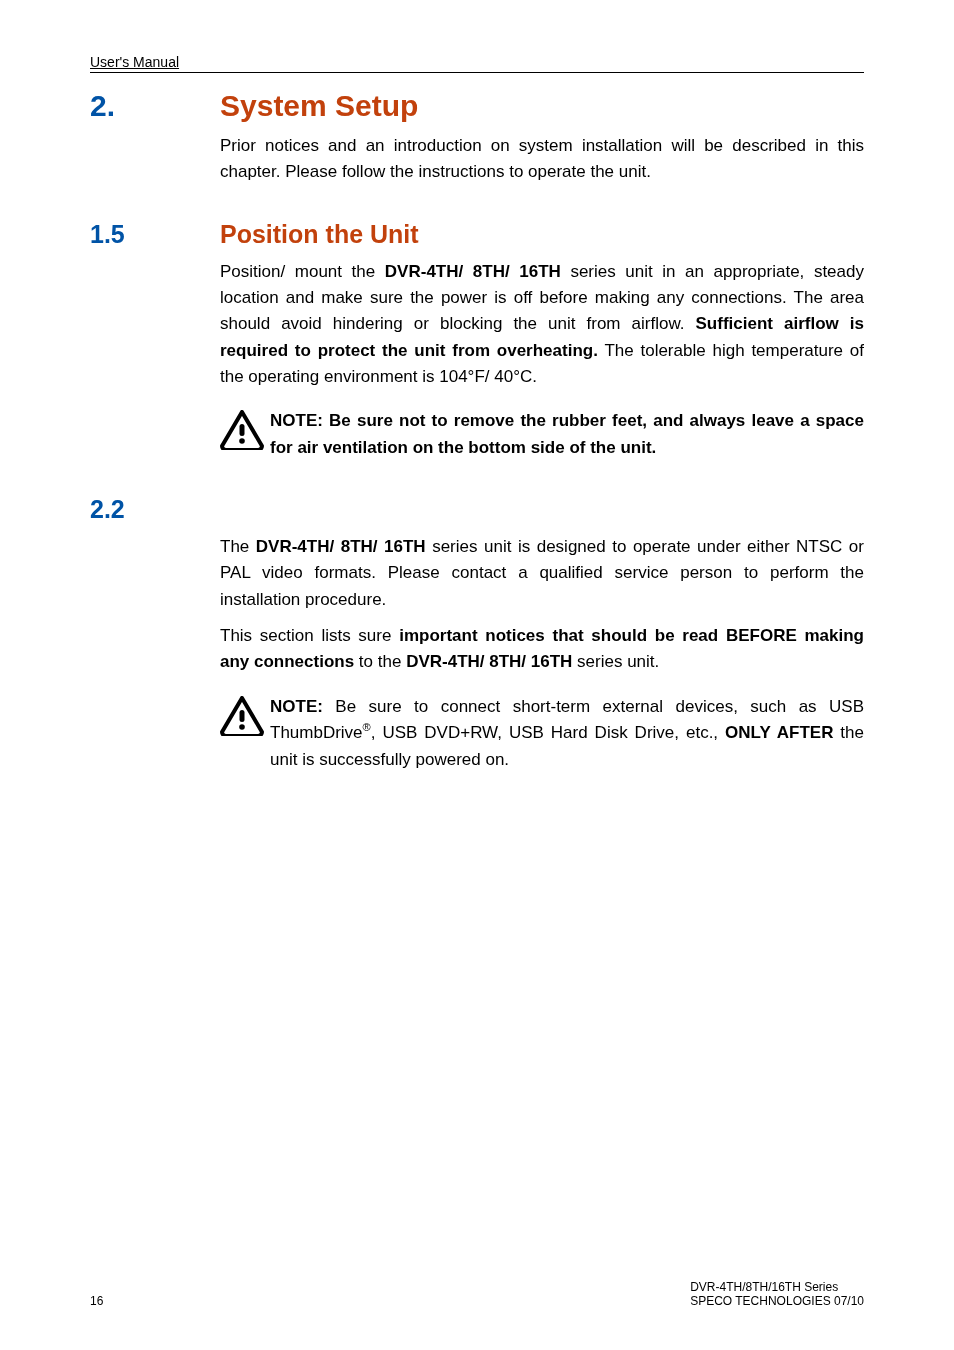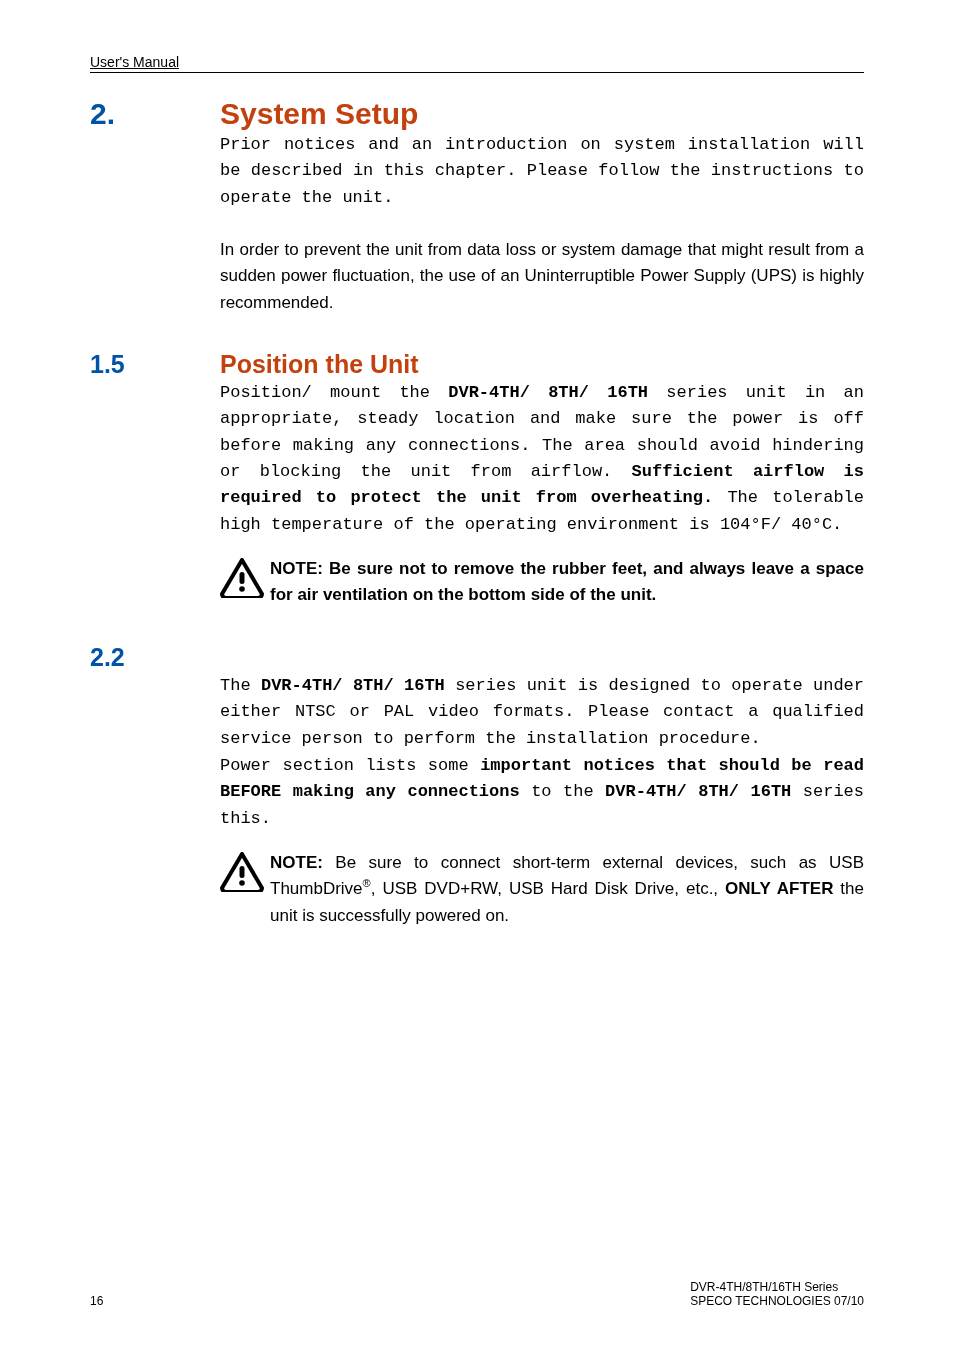--- a/index.html
+++ b/index.html
@@ -18,21 +18,21 @@
     height: 1350px;
     padding: 54px 90px 40px 90px;
     position: relative;
   }
   .running-head {
     font-size: 14px;
     text-decoration: underline;
     color: #000;
     padding-bottom: 2px;
     border-bottom: 1px solid #000;
-    margin-bottom: 24px;
+    margin-bottom: 16px;
   }
   .running-head span { text-decoration: none; }
   .sec-row {
     display: flex;
     align-items: baseline;
     margin-top: 6px;
   }
   .sec-num {
     width: 130px;
     flex: 0 0 130px;
@@ -46,21 +46,21 @@
   .h1 .sec-num, .h1 .sec-title { font-size: 30px; }
   .h2 .sec-num, .h2 .sec-title { font-size: 25px; }
 
   .body-block {
     margin-left: 130px;
     font-size: 17px;
     line-height: 1.55;
     text-align: justify;
   }
   .para { margin-top: 12px; }
-  .para.first { margin-top: 1px; font-family: Liberation Mono, monospace; }
+  .para.first { margin-top: 10px; }
   .gap-large { margin-top: 26px; }
   .gap-section { margin-top: 34px; }
 
   .note-row {
     margin-left: 130px;
     margin-top: 18px;
     display: flex;
     align-items: flex-start;
   }
   .note-icon {
@@ -98,21 +98,20 @@
 
   <div class="running-head">
     <span>User's Manual</span>
   </div>
 
   <div class="sec-row h1">
     <div class="sec-num">2.</div>
     <div class="sec-title">System Setup</div>
   </div>
   <div class="body-block para first">Prior notices and an introduction on system installation will be described in this chapter. Please follow the instructions to operate the unit.</div>
-  <div class="body-block para gap-large">In order to prevent the unit from data loss or system damage that might result from a sudden power fluctuation, the use of an Uninterruptible Power Supply (UPS) is highly recommended.</div>
 
   <div class="sec-row h2 gap-section">
     <div class="sec-num">1.5</div>
     <div class="sec-title">Position the Unit</div>
   </div>
   <div class="body-block para first">
     <span>Position/ mount the </span><b>DVR-4TH/ 8TH/ 16TH</b><span> series unit in an appropriate, steady location and make sure the power is off before making any connections. The area should avoid hindering or blocking the unit from airflow. </span><b>Sufficient airflow is required to protect the unit from overheating.</b><span> The tolerable high temperature of the operating environment is 104°F/ 40°C.</span>
   </div>
 
   <div class="note-row">
@@ -129,21 +128,21 @@
   </div>
 
   <div class="sec-row h2 gap-section">
     <div class="sec-num">2.2</div>
   </div>
   <div class="body-block para first">
     <span>The </span><b>DVR-4TH/ 8TH/ 16TH</b><span> series unit is designed to operate under either NTSC or PAL video formats. Please contact a qualified service person to perform the installation procedure.</span>
   </div>
 
   <div class="body-block para first">
-    <span>Power section lists some </span><b>important notices that should be read BEFORE making any connections</b><span> to the </span><b>DVR-4TH/ 8TH/ 16TH</b><span> series this.</span>
+    <span>This section lists sure </span><b>important notices that should be read BEFORE making any connections</b><span> to the </span><b>DVR-4TH/ 8TH/ 16TH</b><span> series unit.</span>
   </div>
 
   <div class="note-row">
     <div class="note-icon">
       <svg viewBox="0 0 44 40" width="44" height="40">
         <path d="M22 2 L42 36 A4 4 0 0 1 38.5 40 L5.5 40 A4 4 0 0 1 2 36 Z" fill="none" stroke="#000" stroke-width="4" stroke-linejoin="round"></path>
         <rect x="19.5" y="14" width="5" height="12" rx="2.5" fill="#000"></rect>
         <circle cx="22" cy="31" r="2.8" fill="#000"></circle>
       </svg>
     </div>

